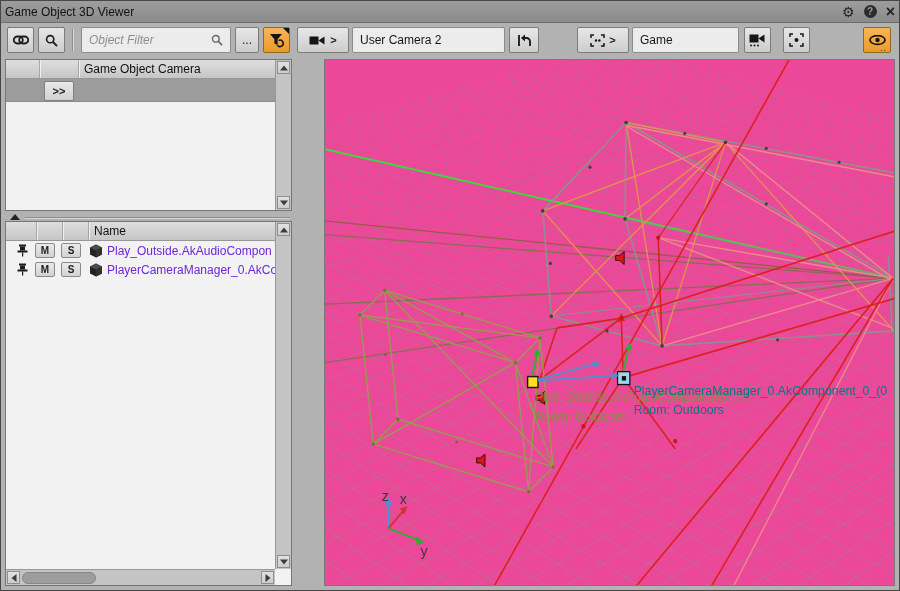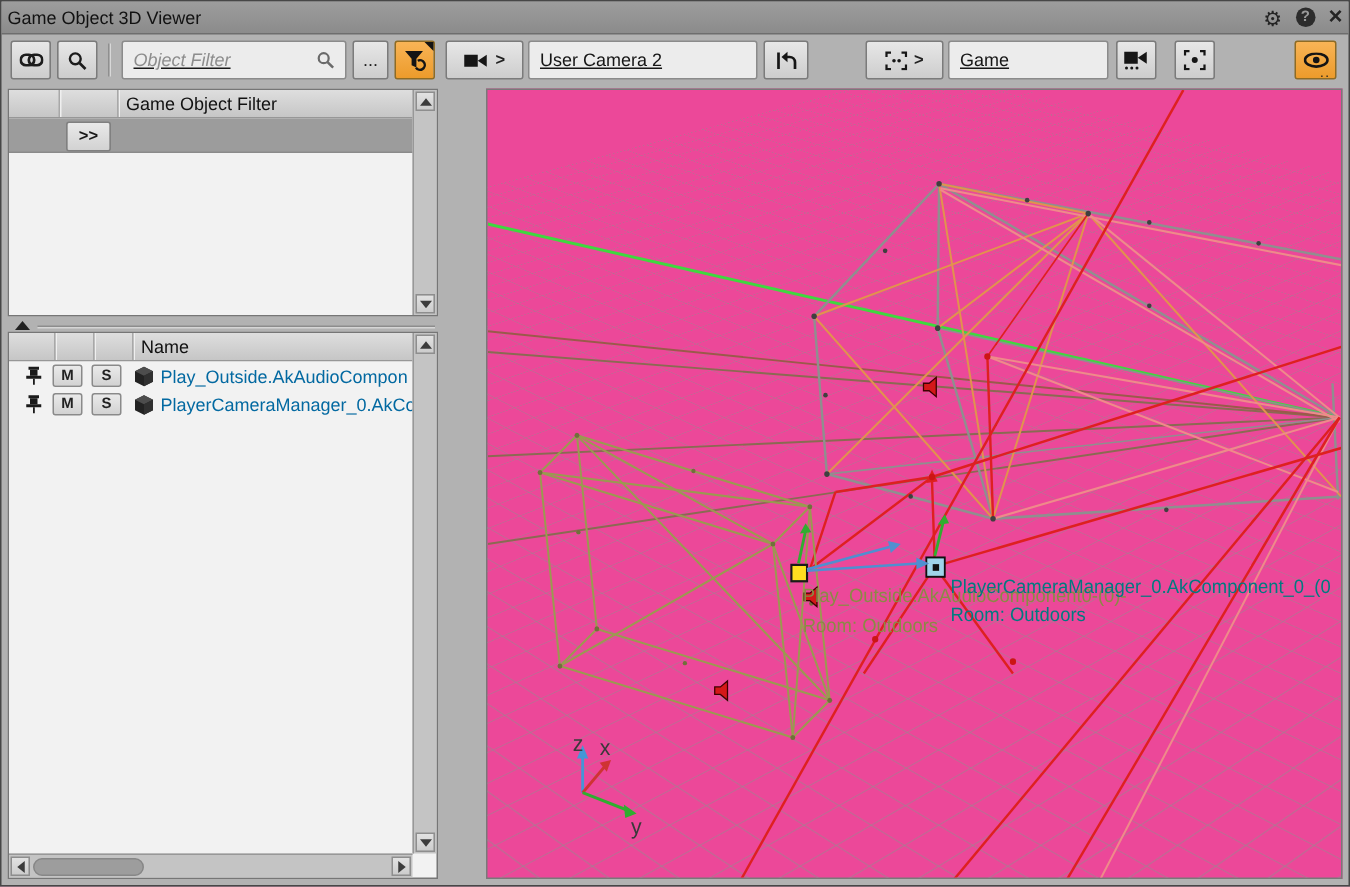--- a/index.html
+++ b/index.html
@@ -21,21 +21,21 @@
   
   .toolbar{position:absolute;left:0;top:23px;right:0;height:33px;}
   .btn{position:absolute;top:3px;height:26px;box-sizing:border-box;
     background:linear-gradient(#e7e7e7,#cdcdcd);border:1px solid #7b7b7b;border-radius:2px;
     display:flex;align-items:center;justify-content:center;gap:4px;
     font-size:12px;color:#1d1d1d;}
   .btn.orange{background:linear-gradient(#f8b456,#ec9b2b);border-color:#8d6b25;}
   .chev{font-size:11px;color:#222;font-weight:bold;}
   .field{position:absolute;top:3px;height:26px;box-sizing:border-box;background:#ececec;
     border:1px solid #8b8b8b;border-radius:2px;display:flex;align-items:center;
-    padding:0 7px;font-size:12px;color:#161616;text-decoration:underline;}
+    padding:0 7px;font-size:12px;color:#161616;}
   .field .ph{color:#8d8d8d;font-style:italic;flex:1;}
   .vsep{position:absolute;top:5px;width:1px;height:22px;background:#8f8f8f;box-shadow:1px 0 0 #d8d8d8;}
   .notch{position:absolute;right:0px;top:0px;width:0;height:0;
     border-top:6px solid #141414;border-left:6px solid transparent;}
   .mini-dots{position:absolute;right:3px;bottom:2px;font-size:9px;line-height:4px;color:#1c1c1c;letter-spacing:1px;}
 
   
   .panel{position:absolute;left:4px;top:58px;width:287px;bottom:4px;}
   .listbox{position:absolute;left:0;right:0;border:1px solid #767676;background:#f2f2f2;box-sizing:border-box;overflow:hidden;}
   .listbox.top{top:0;height:152px;}
@@ -61,21 +61,21 @@
   .split-tri{position:absolute;left:5px;top:2px;width:0;height:0;
     border-left:5px solid transparent;border-right:5px solid transparent;border-bottom:6px solid #222;}
   .split-line{position:absolute;left:20px;right:2px;top:5px;height:1px;background:#8d8d8d;box-shadow:0 1px 0 #d6d6d6;}
   .rows{position:absolute;left:0;right:16px;top:19px;}
   .row{height:19px;display:flex;align-items:center;background:#f2f2f2;}
   .row .pin{margin-left:10px;width:13px;flex:0 0 13px;}
   .msbtn{width:20px;height:15px;margin-left:6px;flex:0 0 20px;box-sizing:border-box;
     background:linear-gradient(#eaeaea,#d2d2d2);border:1px solid #8a8a8a;border-radius:2px;
     font-size:10px;font-weight:bold;color:#222;display:flex;align-items:center;justify-content:center;}
   .cube{margin-left:8px;flex:0 0 14px;}
-  .rname{margin-left:4px;font-size:12px;color:#0369a1;white-space:nowrap;overflow:hidden;}
+  .rname{margin-left:4px;font-size:12px;color:#6d28d9;white-space:nowrap;overflow:hidden;}
   .hscroll{position:absolute;left:0;right:16px;bottom:0;height:15px;background:#c4c4c4;border-top:1px solid #989898;}
   .hbtn{position:absolute;top:1px;bottom:1px;width:13px;background:linear-gradient(#e2e2e2,#cccccc);border:1px solid #8e8e8e;box-sizing:border-box;}
   .hthumb{position:absolute;left:16px;top:2px;height:10px;width:72px;background:#9d9d9d;border:1px solid #878787;border-radius:6px;}
 
   
   .viewport{position:absolute;left:295px;top:58px;right:4px;bottom:4px;
     border:1px solid #797979;background:#ec4899;overflow:hidden;margin-left:28px;}
   .gridplane{position:absolute;left:-900px;top:-760px;width:2400px;height:2400px;
     background:
       repeating-linear-gradient(0deg, rgba(142,142,142,.5) 0 1px, transparent 1px 30px),
@@ -180,21 +180,21 @@
       <div class="mini-dots">..</div>
     </div>
   </div>
 
   <div class="panel">
 
     <div class="listbox top">
       <div class="lhdr">
         <div class="hcell" style="left:0;width:33px;"></div>
         <div class="hcell" style="left:33px;width:39px;"></div>
-        <span class="hlabel" style="left:78px;">Game Object Filter</span>
+        <span class="hlabel" style="left:78px;">Game Object Camera</span>
       </div>
       <div class="xrow">
         <div class="xbtn">&gt;&gt;</div>
       </div>
       <div class="vscroll">
         <div class="sbtn" style="top:1px;">
             <div class="tri up"></div>
           </div>
         <div class="sbtn" style="bottom:1px;">
             <div class="tri down"></div>

